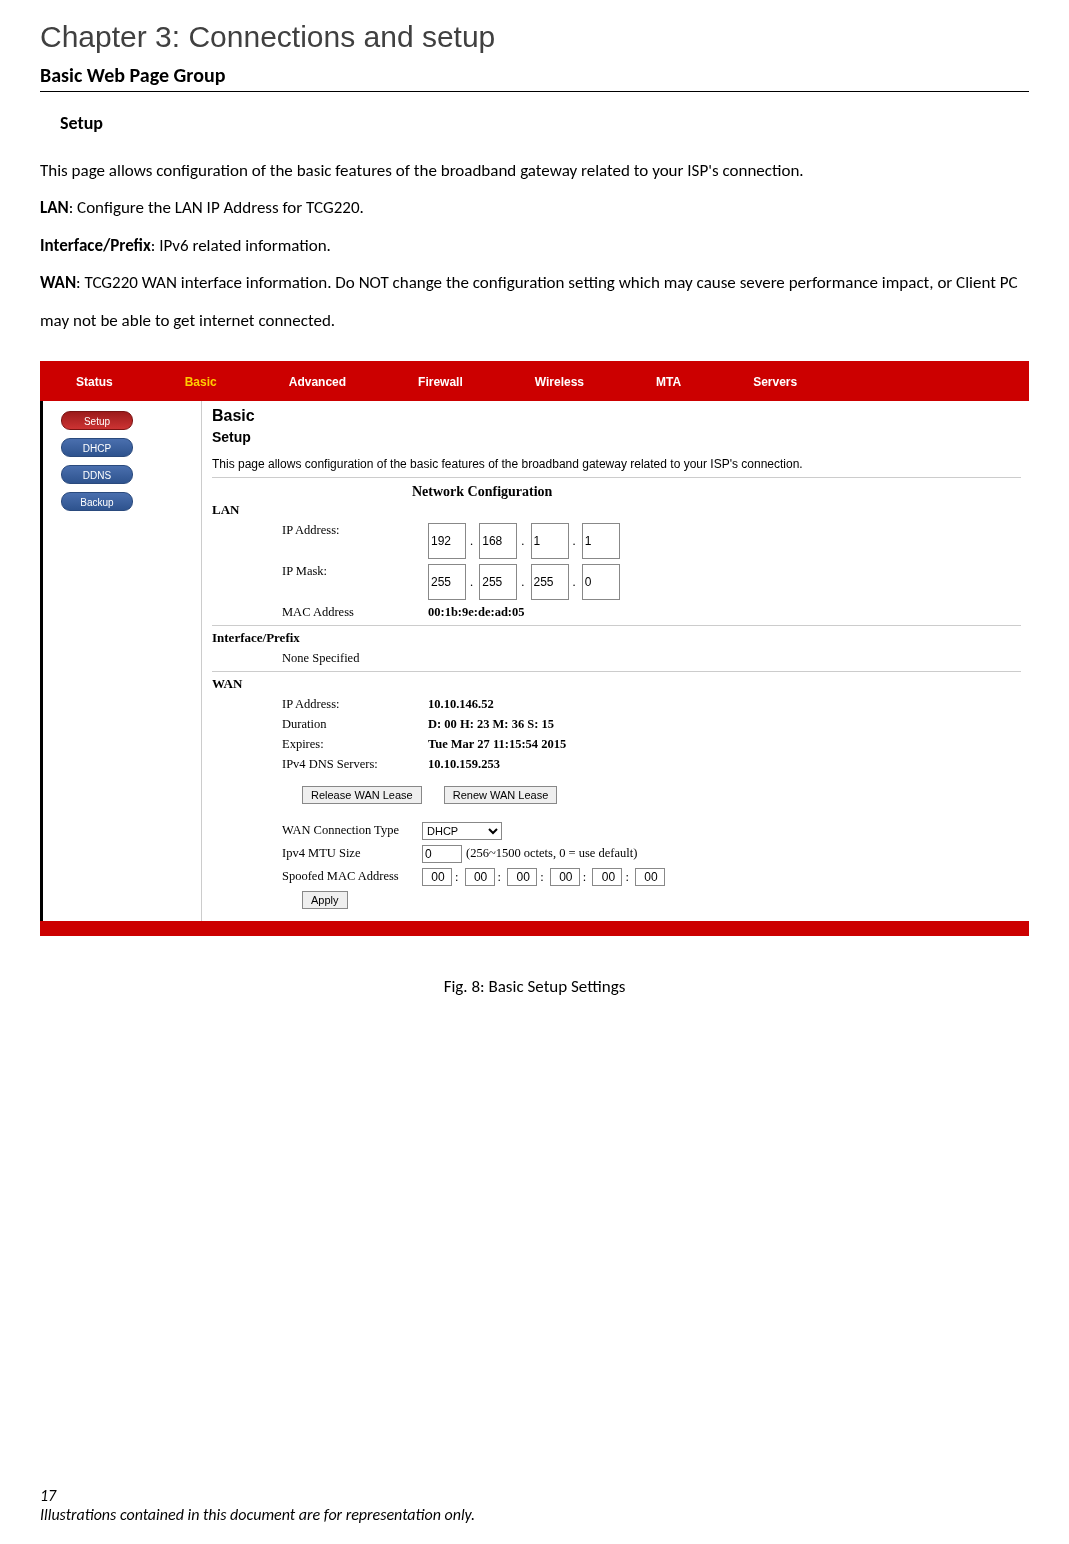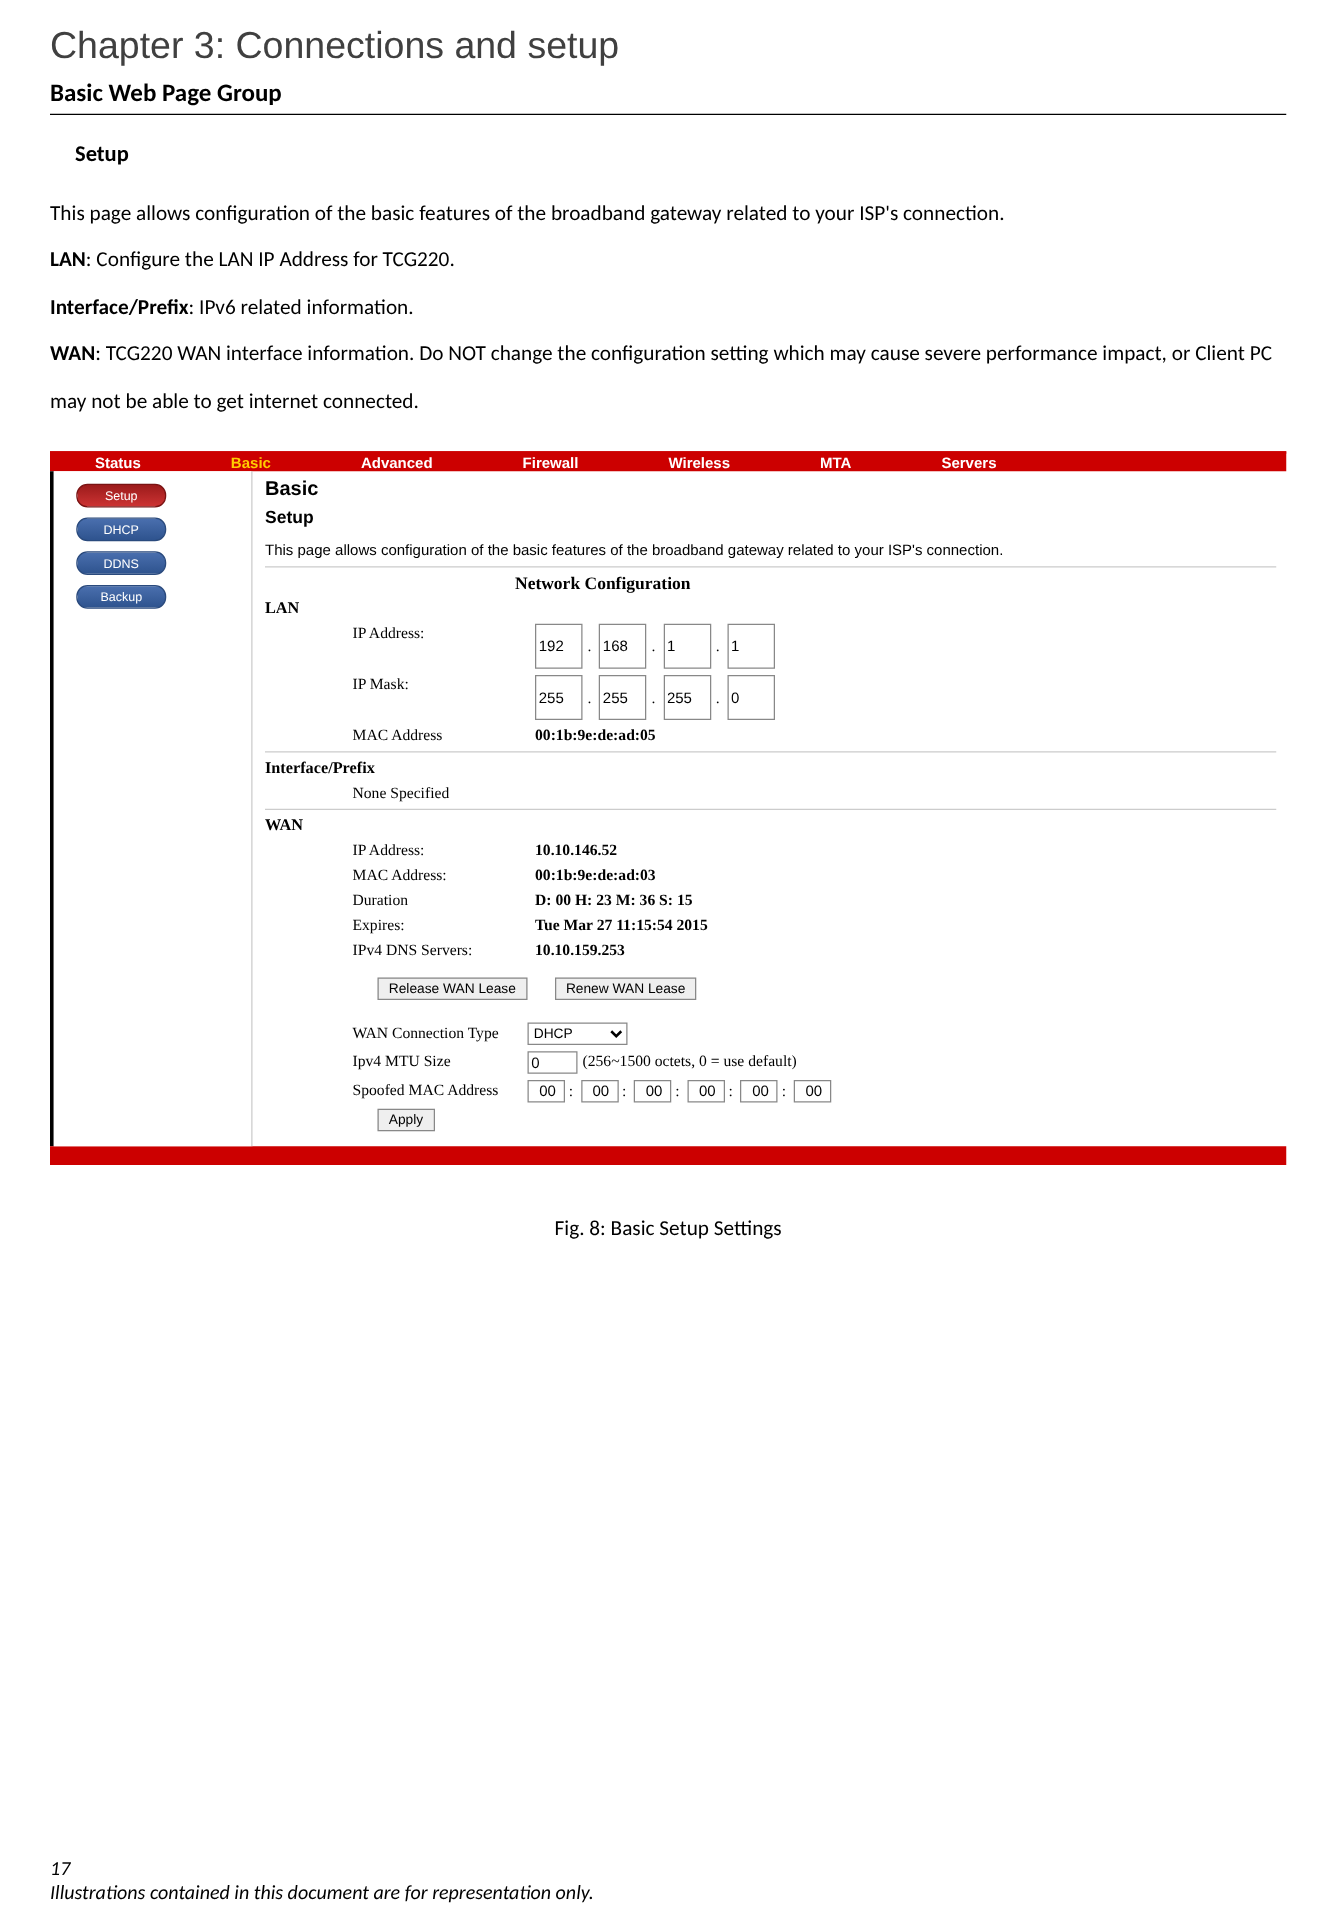--- a/index.html
+++ b/index.html
@@ -41,21 +41,21 @@
   .shot {
     margin: 22px 0 0 0;
     font-family: Arial, sans-serif;
     font-size: 12px;
     background: #fff;
   }
   .shot-nav {
     display: flex;
     background: #c00;
     color: #fff;
-    height: 16px;
+    height: 40px;
     align-items: center;
     border-top: 2px solid #c00;
   }
   .shot-nav .tab {
     flex: 0 0 auto;
     padding: 0 36px;
     font-size: 12px;
     color: #fff;
     font-weight: 700;
   }
@@ -268,24 +268,20 @@
         <span>None Specified</span>
       </div>
 
       <div class="hr-row"></div>
       <div class="section-label">WAN</div>
       <div class="shot-row">
         <span class="rlabel">IP Address:</span>
         <span class="rval">10.10.146.52</span>
       </div>
       <div class="shot-row">
-        <span class="rlabel">MAC Address:</span>
-        <span class="rval">00:1b:9e:de:ad:03</span>
-      </div>
-      <div class="shot-row">
         <span class="rlabel">Duration</span>
         <span class="rval">D: 00 H: 23 M: 36 S: 15</span>
       </div>
       <div class="shot-row">
         <span class="rlabel">Expires:</span>
         <span class="rval">Tue Mar 27 11:15:54 2015</span>
       </div>
       <div class="shot-row">
         <span class="rlabel">IPv4 DNS Servers:</span>
         <span class="rval">10.10.159.253</span>

